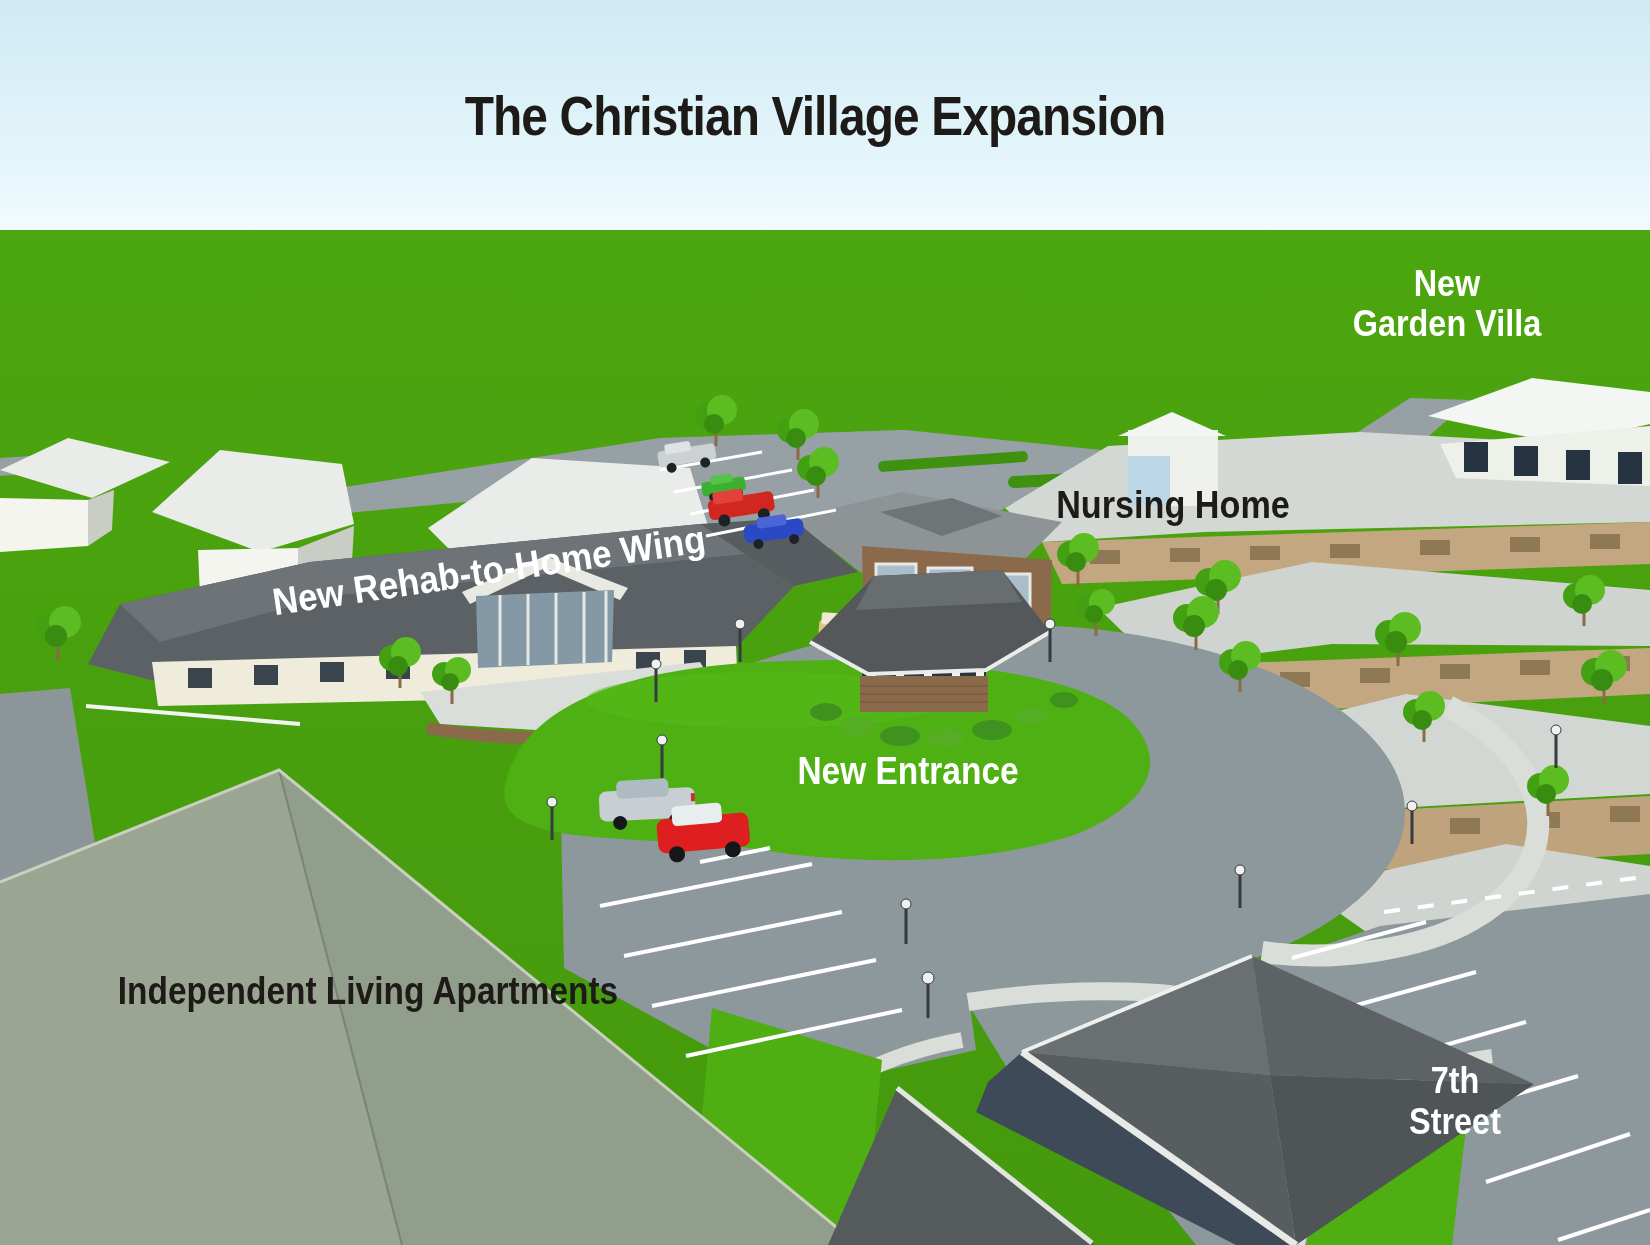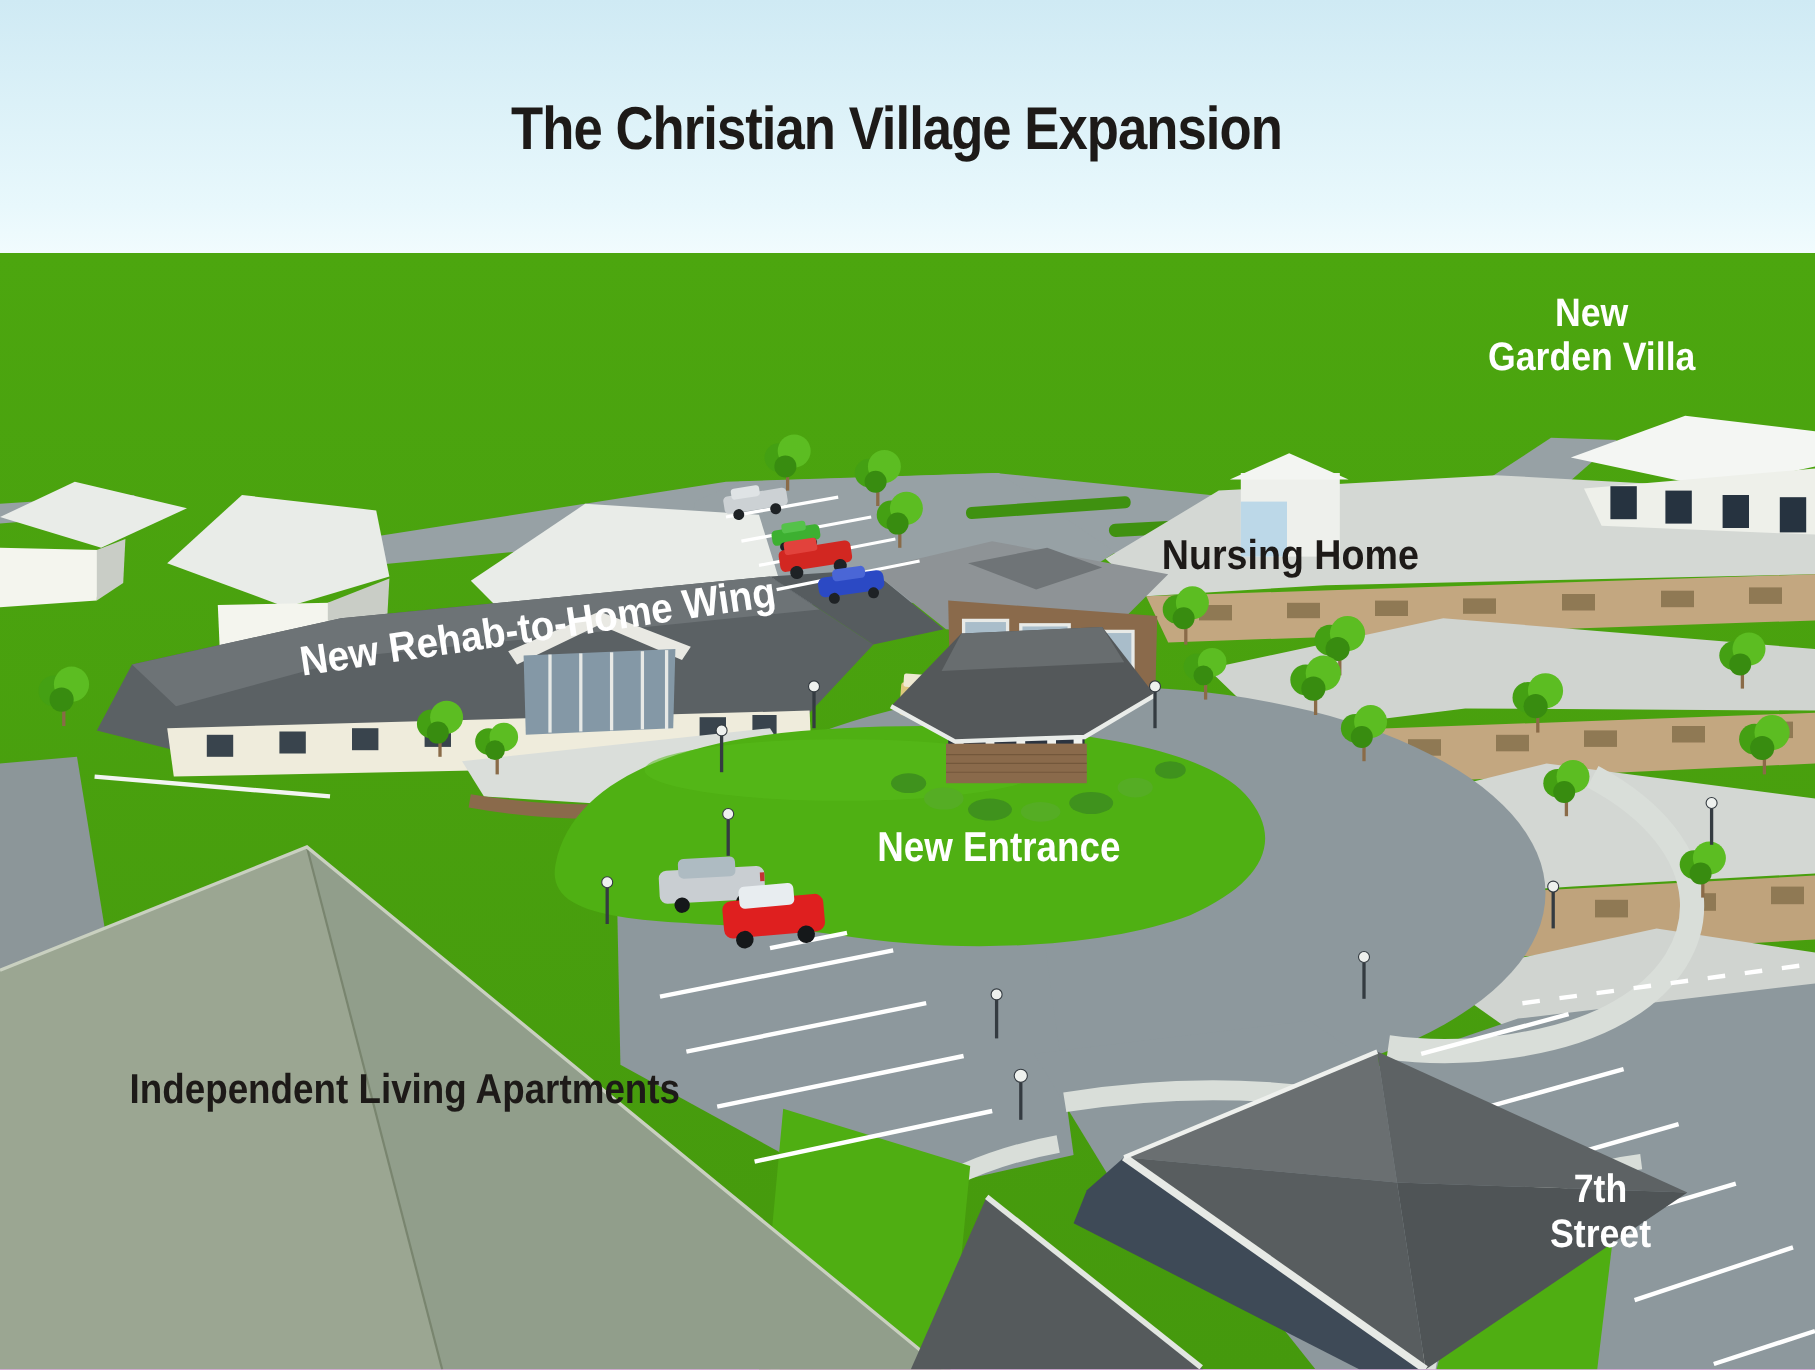--- a/index.html
+++ b/index.html
@@ -1,17 +1,17 @@
 <!DOCTYPE html>
 <html><head>
 <meta charset="utf-8">
 <style>
   html,body{margin:0;padding:0;background:#ffffff;}
   .stage{position:relative;width:1650px;height:1245px;overflow:hidden;
-         font-family:"Liberation Sans",sans-serif;background:#d946ef;}
+         font-family:"Liberation Sans",sans-serif;background:#a16207;}
   .stage svg{position:absolute;left:0;top:0;}
   .lbl{position:absolute;font-weight:bold;font-family:"Liberation Sans",sans-serif;
        white-space:nowrap;transform-origin:center center;}
   .lbl-dark{color:#1d1a18;}
   .lbl-white{color:#ffffff;}
   .lbl-title{left:815px;top:84px;font-size:55px;letter-spacing:-1px;
              transform:translateX(-50%) scaleX(.87);}
   .lbl-garden{left:1447px;top:264px;font-size:36px;line-height:40px;text-align:center;
               transform:translateX(-50%) scaleX(.9);}
   .lbl-nursing{left:1173px;top:484px;font-size:38px;

